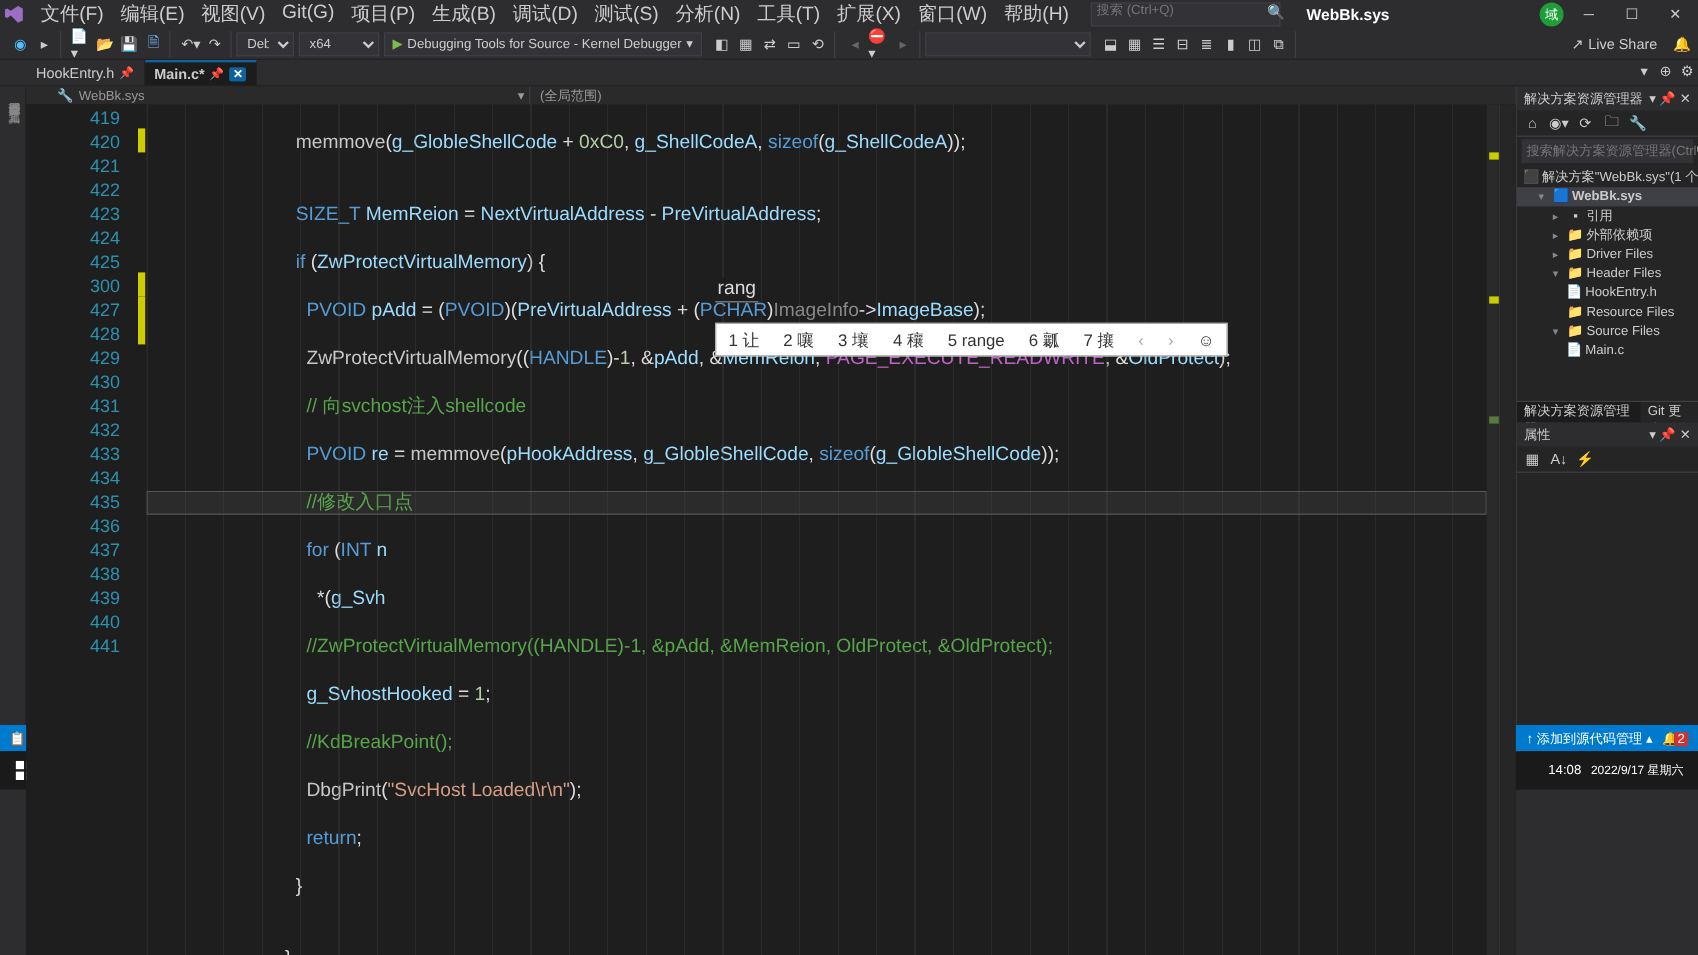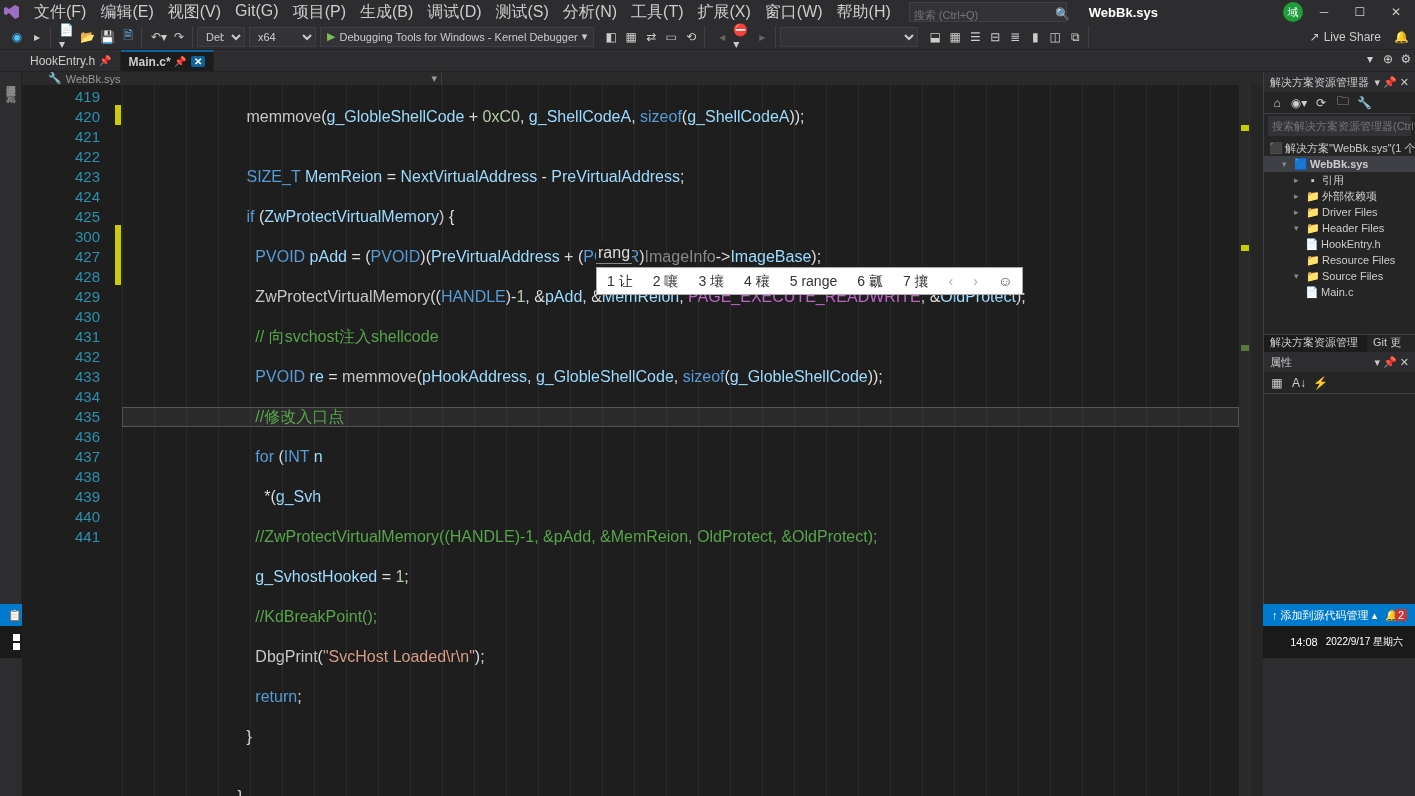--- a/index.html
+++ b/index.html
@@ -3,21 +3,21 @@
 <meta charset="utf-8">
 <style>
 * { margin: 0; padding: 0; box-sizing: border-box; font-family: "Microsoft YaHei", "Segoe UI", sans-serif; }
 body { background: #2d2d30; color: #ccc; font-size: 12px; overflow: hidden; width: 1415px; height: 796px; }
 
 
 .titlebar { height: 24px; background: #2d2d30; display: flex; align-items: center; padding: 0 4px; }
 .vs-logo { width: 16px; height: 16px; margin-right: 8px; }
 .menu { display: flex; gap: 2px; }
 .menu-item { padding: 2px 6px; cursor: pointer; font-size: 16px; }
-.titlebar-search { margin-left: 12px; height: 20px; width: 158px; background: #333337; border: 1px solid #3f3f46; display: flex; align-items: flex-end; padding: 0 4px; }
+.titlebar-search { margin-left: 12px; height: 20px; width: 158px; background: #333337; border: 1px solid #3f3f46; display: flex; align-items: flex-start; padding: 0 4px; }
 .titlebar-search input { flex:1; background: transparent; border: none; color: #ccc; font-size: 11px; outline: none; }
 .title-text { margin-left: 22px; font-weight: bold; color: #fff; font-size: 13px; }
 .title-right { margin-left: auto; display: flex; align-items: center; gap: 6px; }
 .badge-yu { background: #1f9d3a; color: #fff; border-radius: 50%; width: 20px; height: 20px; display: flex; align-items: center; justify-content: center; font-size: 11px; }
 .win-btn { width: 30px; height: 24px; display: flex; align-items: center; justify-content: center; }
 
 
 .toolbar { height: 26px; background: #2d2d30; border-bottom: 1px solid #222; display: flex; align-items: center; padding: 0 4px; gap: 4px; }
 .tb-group { display: flex; align-items: center; gap: 2px; padding: 0 4px; border-right: 1px solid #3f3f46; height: 22px; }
 .tb-btn { width: 18px; height: 18px; display: flex; align-items: center; justify-content: center; color: #ccc; }
@@ -148,21 +148,21 @@
     <span class="tb-btn" style="color:#75beff">🗎</span>
   </div>
   <div class="tb-group">
     <span class="tb-btn">↶▾</span>
     <span class="tb-btn">↷</span>
   </div>
   <select class="tb-select" style="width:48px"><option>Debug</option></select>
   <select class="tb-select" style="width:67px"><option>x64</option></select>
   <div class="debug-btn tb-select" style="width:auto;border:1px solid #3f3f46;">
       <span class="play-green">▶</span>
-      <span>Debugging Tools for Windows - Kernel Debugger</span>
+      <span>Debugging Tools for Source - Kernel Debugger</span>
       <span>▾</span>
     </div>
   <div class="tb-group">
     <span class="tb-btn">◧</span>
     <span class="tb-btn">▦</span>
     <span class="tb-btn">⇄</span>
     <span class="tb-btn">▭</span>
     <span class="tb-btn">⟲</span>
   </div>
   <div class="tb-group">
@@ -206,20 +206,23 @@
 </div>
 
 <div class="main">
   <div class="left-rail">
     <span>服务器资源管理器</span>
     <span>工具箱</span>
   </div>
   <div class="editor-wrap">
     <div class="scope-bar">
       <div class="scope-l">🔧<span>WebBk.sys</span><span style="margin-left:auto;margin-right:4px;">▾</span></div>
+      <div class="scope-m">
+          <span>(全局范围)</span>
+        </div>
     </div>
     <div class="editor-body">
       <div class="gutter">
         <div class="ln">419</div>
           <div class="ln">420</div>
           <div class="ln">421</div>
           <div class="ln">422</div>
           <div class="ln">423</div>
           <div class="ln">424</div>
           <div class="ln">425</div>
@@ -264,21 +267,21 @@
 <div class="line">                              <span class="cmt">//KdBreakPoint();</span></div>
 <div class="line">                              <span class="fn">DbgPrint</span>(<span class="str">"SvcHost Loaded\r\n"</span>);</div>
 <div class="line">                              <span class="kw">return</span>;</div>
 <div class="line">                            }</div>
 <div class="line"></div>
 <div class="line">                          }</div>
 
 
 
 <div class="line"></div>
-        <div class="ime-input" style="left:474px; top:158px;">rang</div>
+        <div class="ime-input" style="left:474px; top:144px;">rang</div>
         <div class="ime-box" style="left:474px; top:182px;">
           <span class="ime-cand">1 让</span>
           <span class="ime-cand">2 嚷</span>
           <span class="ime-cand">3 壤</span>
           <span class="ime-cand">4 穰</span>
           <span class="ime-cand">5 range</span>
           <span class="ime-cand">6 瓤</span>
           <span class="ime-cand">7 攘</span>
           <span class="ime-cand" style="color:#aaa">‹</span>
           <span class="ime-cand" style="color:#aaa">›</span>

